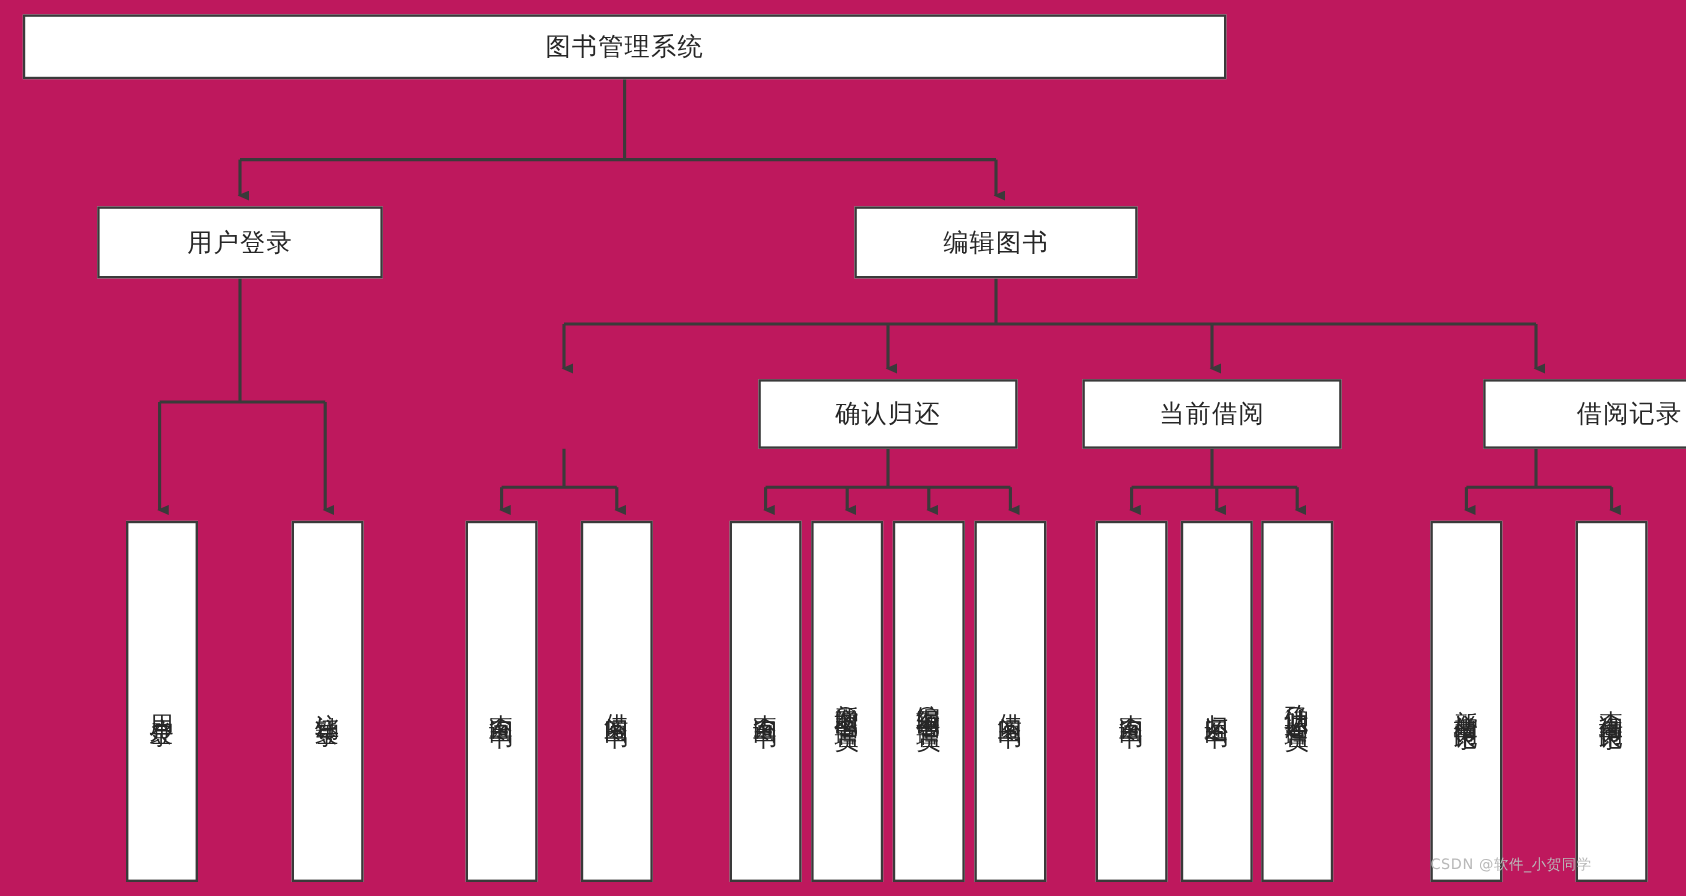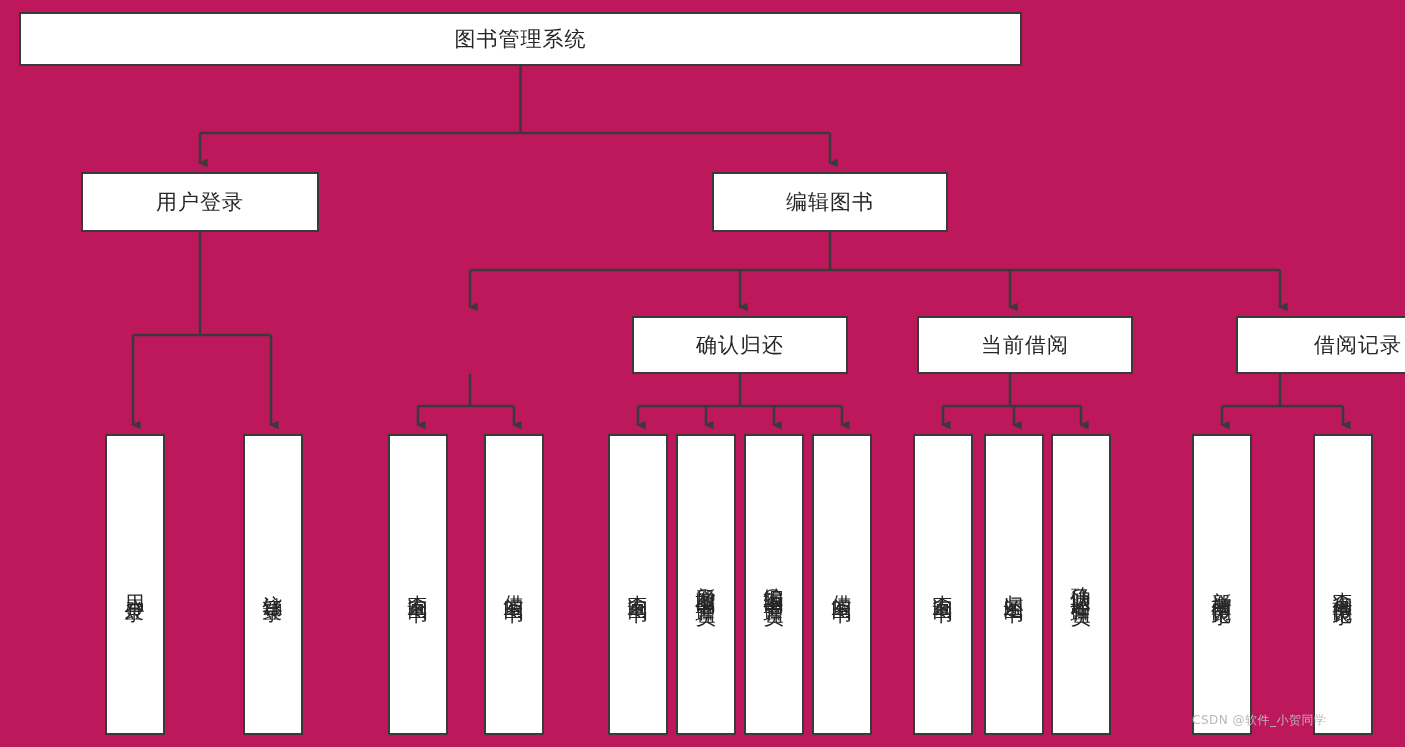--- a/index.html
+++ b/index.html
@@ -125,21 +125,21 @@
   <div class="node h" style="left:81px; top:172px; width:238px; height:60px;">
     <span>用户登录</span>
   </div>
   <div class="node h" style="left:712px; top:172px; width:236px; height:60px;">
     <span>编辑图书</span>
   </div>
 
   <div class="node h" style="left:632px; top:316px; width:216px; height:58px;">
     <span>确认归还</span>
   </div>
-  <div class="node h" style="left:902px; top:316px; width:216px; height:58px;margin-left:15px;">
+  <div class="node h" style="left:902px; top:316px; width:216px; height:58px;">
     <span>当前借阅</span>
   </div>
   <div class="node h" style="left:1236px; top:316px; width:216px; height:58px;padding-left:28px;">
     <span>借阅记录</span>
   </div>
 
   <div class="node leaf" style="left:105px; top:434px; width:60px; height:301px;">
     <span class="vtext">用户登录</span>
   </div>
   <div class="node leaf" style="left:243px; top:434px; width:60px; height:301px;">

